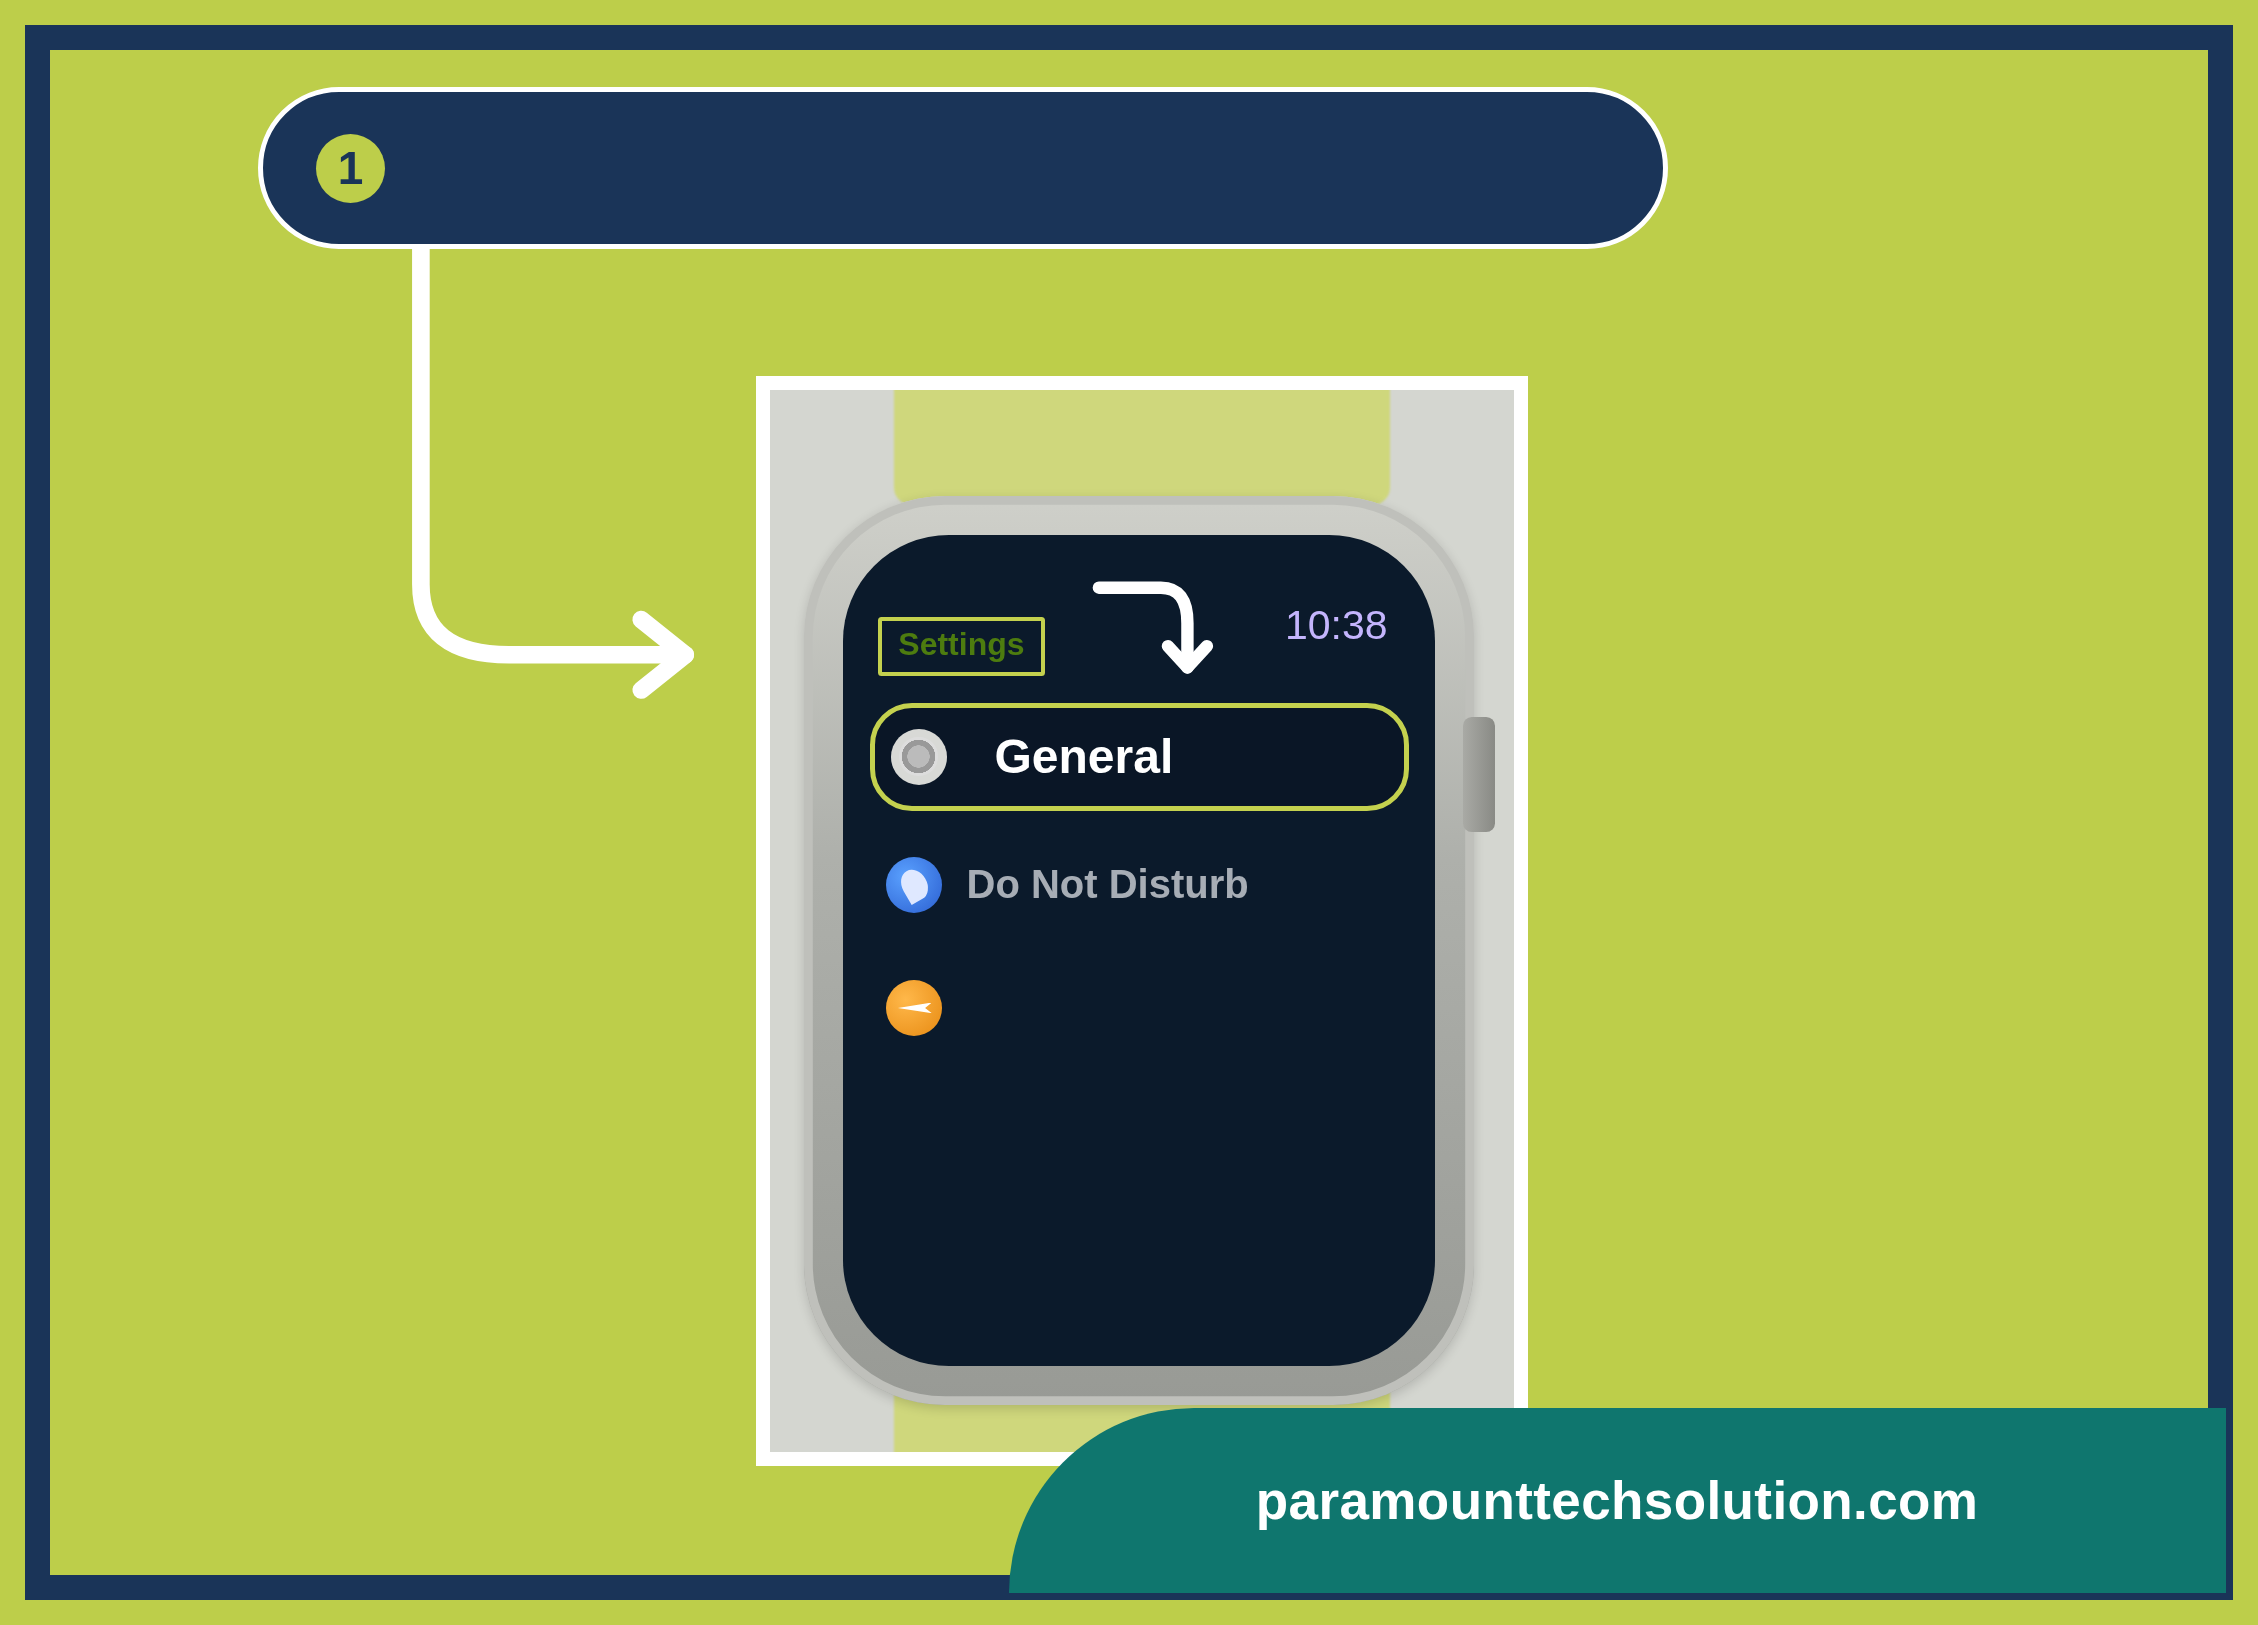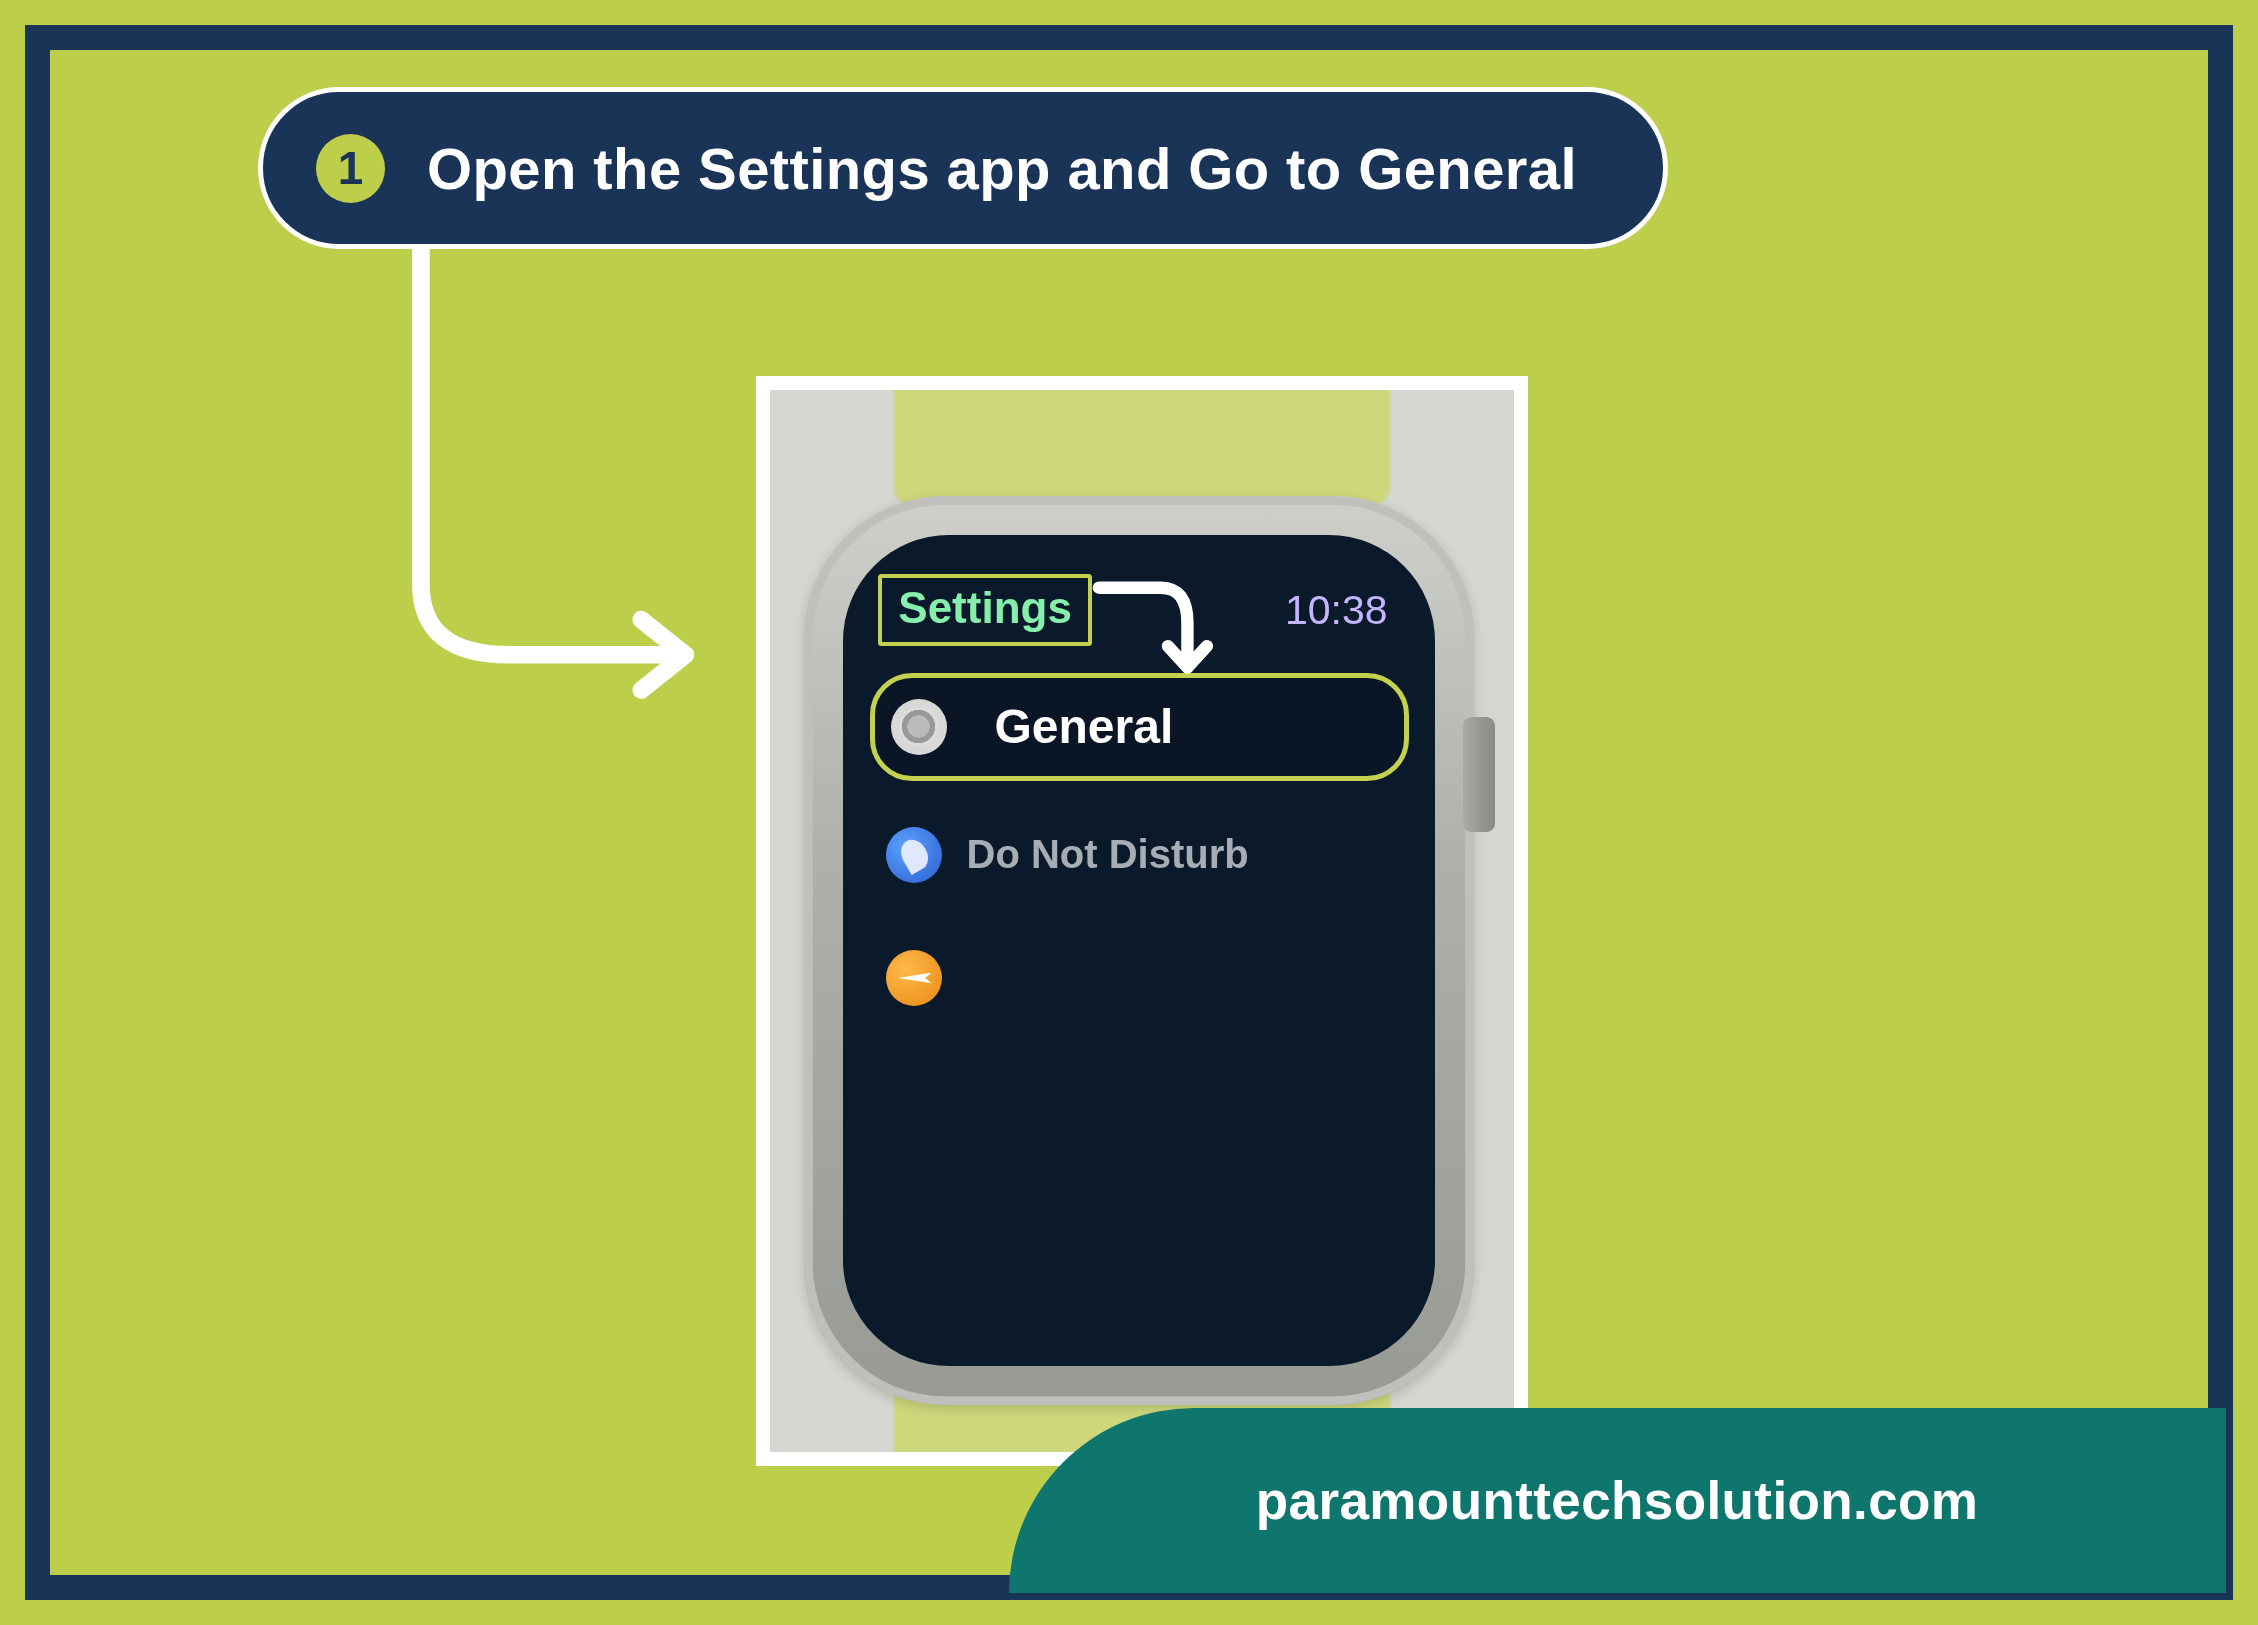--- a/index.html
+++ b/index.html
@@ -123,24 +123,25 @@
   .hdr {
     display: flex;
     align-items: center;
     justify-content: space-between;
     padding: 0 21px 0 8.8px;
     margin-bottom: 26.5px;
   }
   .settings-chip {
     border: 4.4px solid #c4d14e;
     padding: 5.3px 16px 8.8px 16px;
-    color: #86efac;
-    font-size: 44px;
+    color: #4d7c0f;
+    font-size: 32px;
     font-weight: 700;
     border-radius: 3.5px;
+    margin-top: 43px;
   }
   .time {
     color: #c4b5fd;
     font-size: 41px;
     font-weight: 500;
   }
   .mini-arrow {
     position: absolute;
     top: 35px;
     left: 247px;
@@ -207,21 +208,20 @@
 </style>
 </head>
 <body>
 
 <div class="outer-frame">
 
   <div class="step-pill">
     <div class="step-badge">
       <span>1</span>
     </div>
-    <div class="step-text">Open the Settings app and Go to General</div>
   </div>
 
   <svg class="connector" viewBox="0 0 430 520">
     <path d="M60 0 L60 380 Q60 460 160 460 L360 460" fill="none" stroke="#ffffff" stroke-width="20" stroke-linecap="round"></path>
     <path d="M360 460 L310 420 M360 460 L310 500" fill="none" stroke="#ffffff" stroke-width="20" stroke-linecap="round"></path>
   </svg>
 
   <div class="photo-card">
     <div class="band-top"></div>
     <div class="band-bottom"></div>

